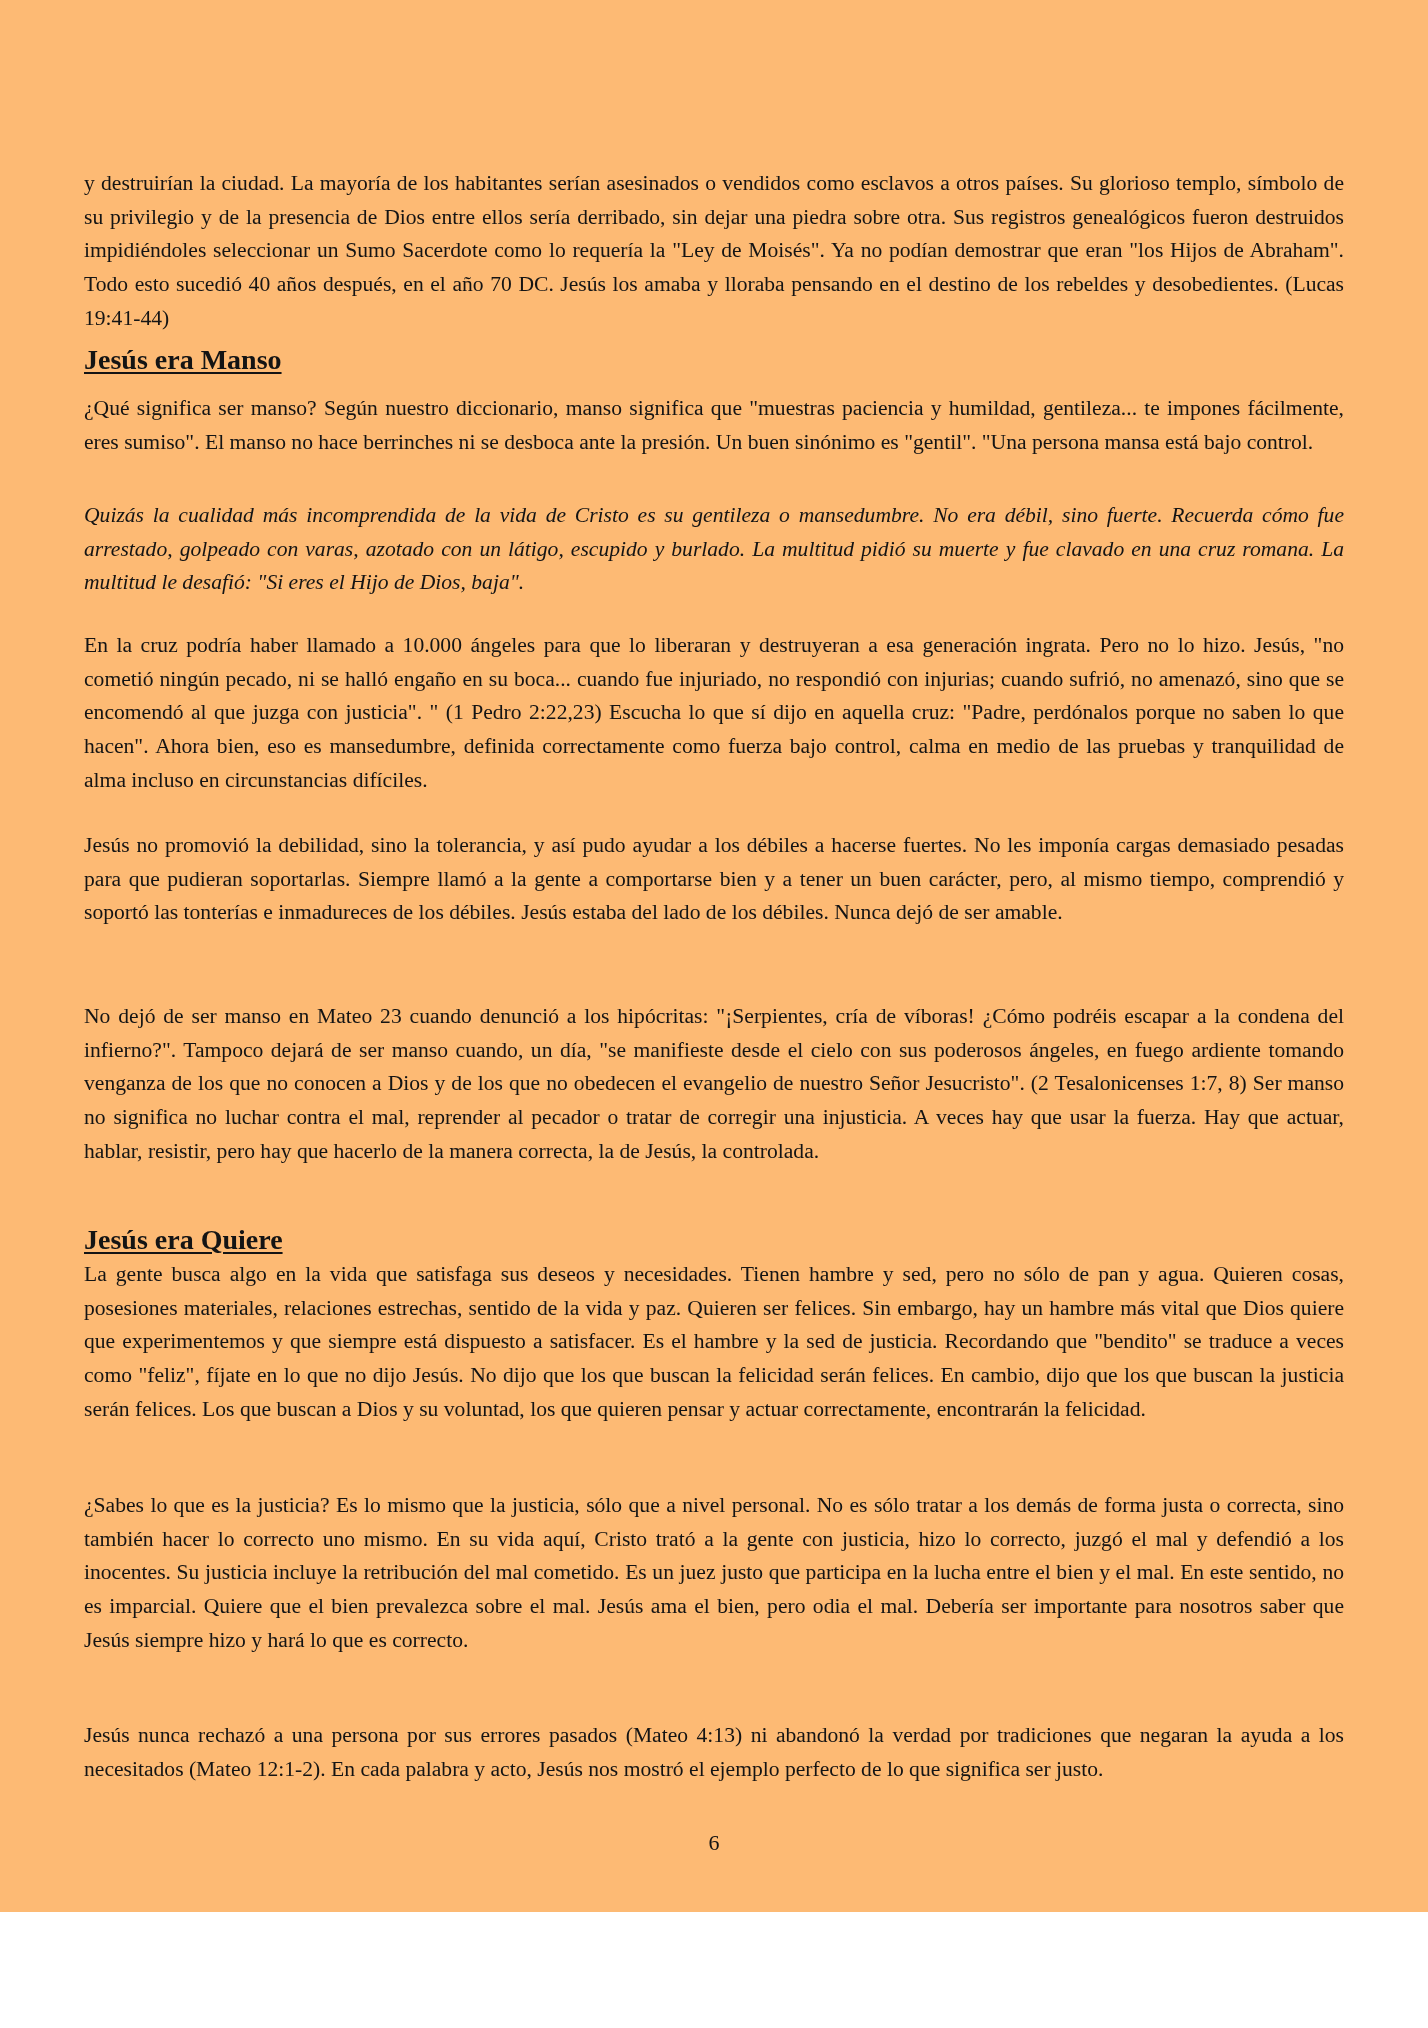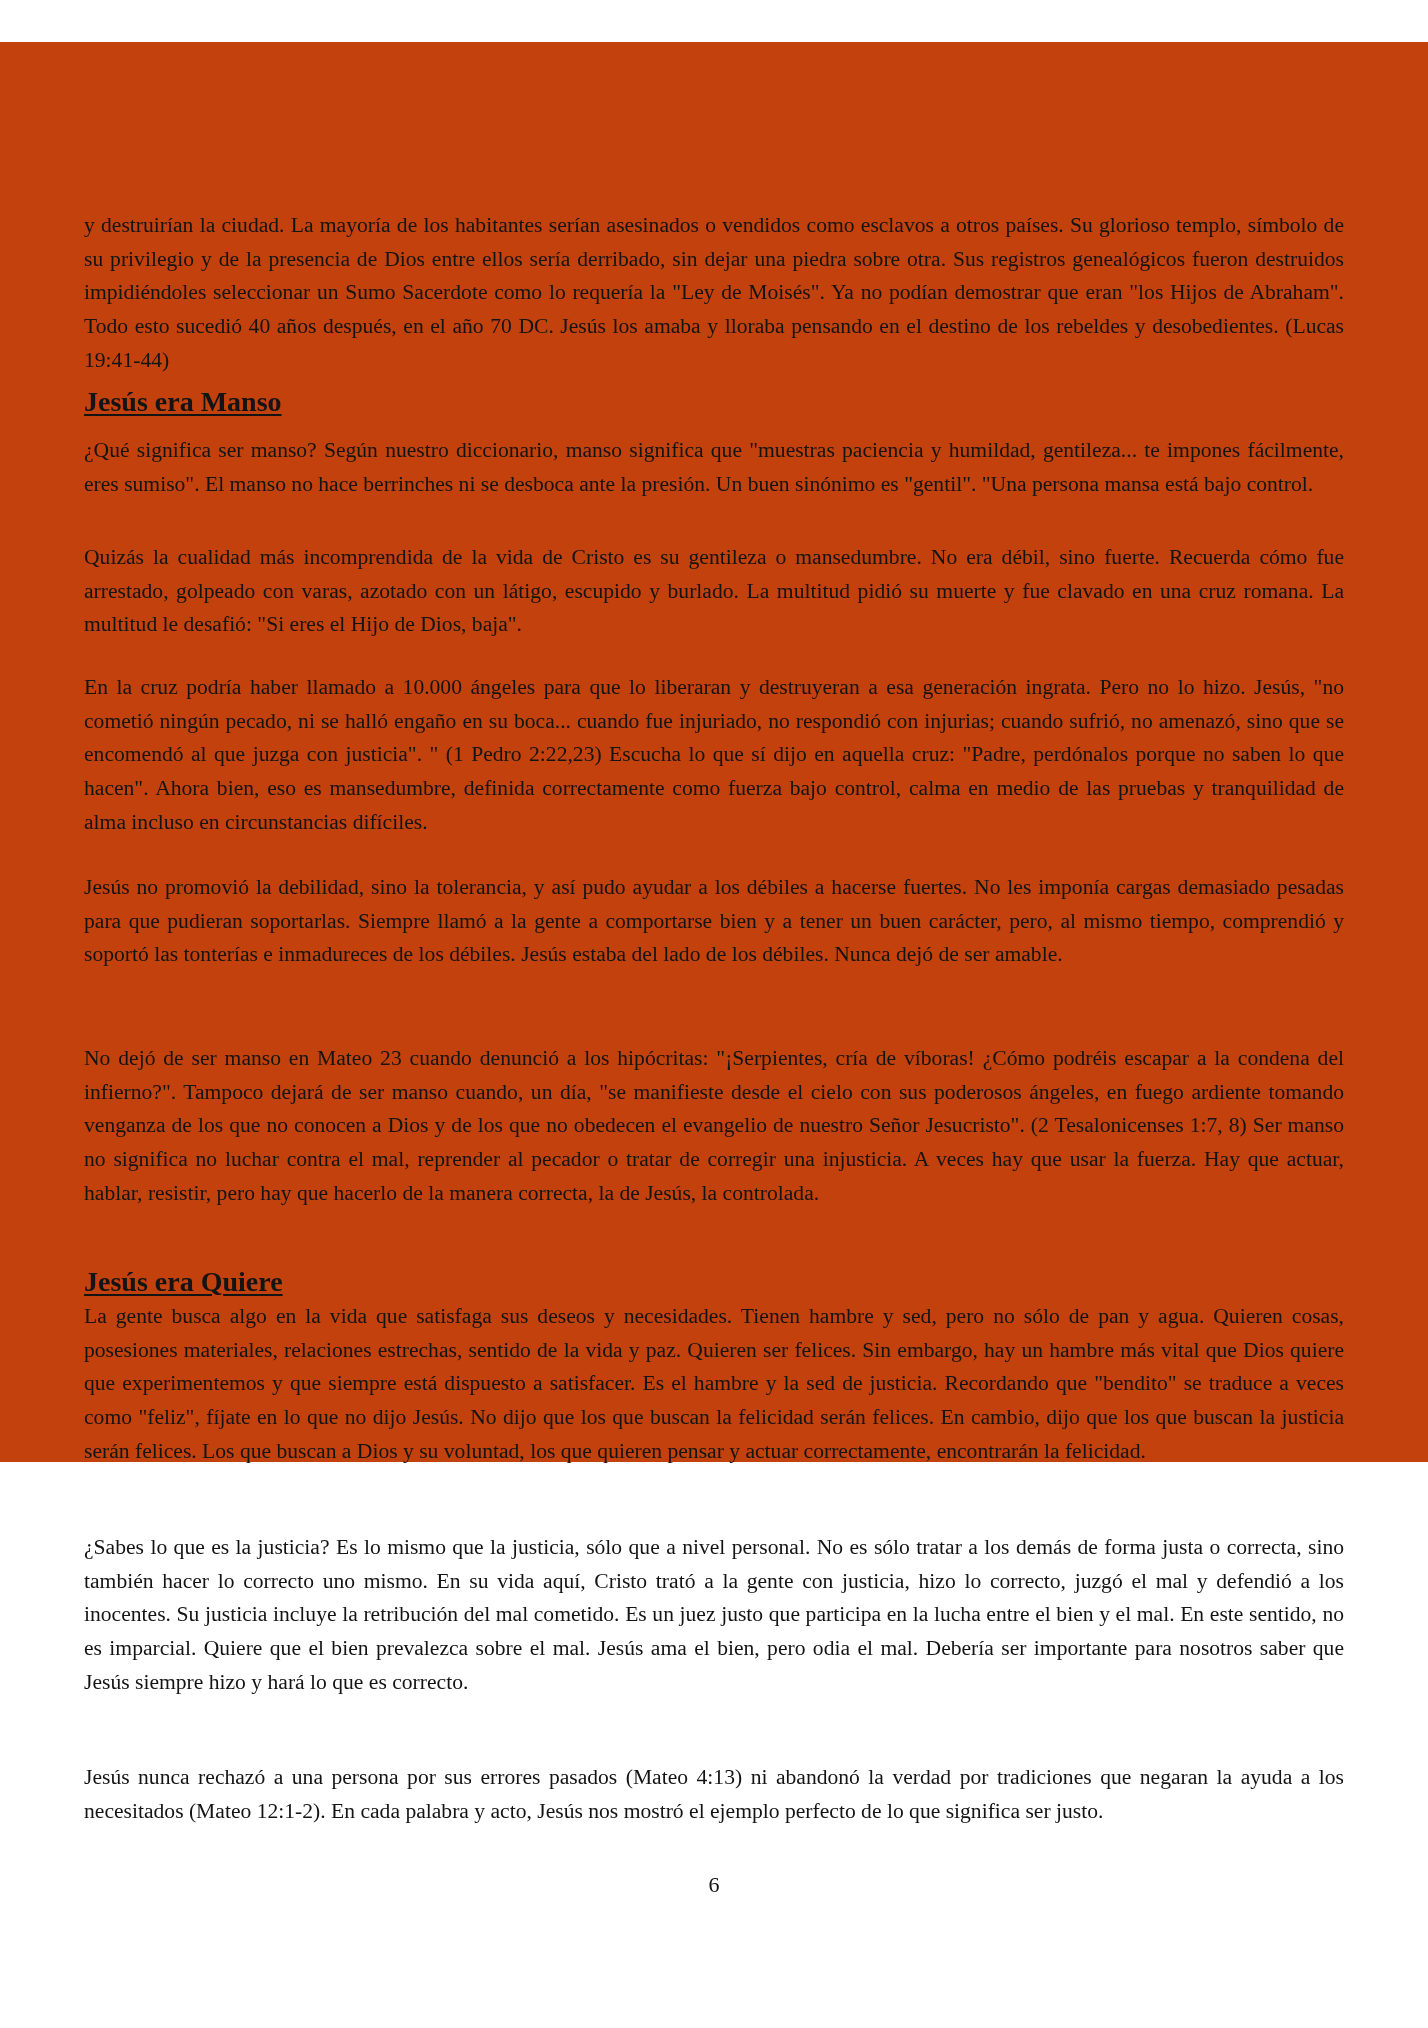--- a/index.html
+++ b/index.html
@@ -1,17 +1,17 @@
 <!DOCTYPE html>
 <html><head>
   <meta charset="utf-8">
   <style>
     html, body { margin: 0; padding: 0; background: #ffffff; }
     body { width: 1428px; height: 2028px; position: relative; overflow: hidden; }
-    .page { position: absolute; left: 0; top: 0; width: 1428px; height: 1420px; background: #c2410c; margin-top: 42px; }
+    .page { position: absolute; left: 0; top: 0; width: 1428px; height: 1912px; background: #fdba74; }
     .block {
       position: absolute; left: 84px; width: 1260px;
       font-family: "Liberation Serif", "DejaVu Serif", serif;
       font-size: 21.6px; line-height: 33.7px; color: #141414;
       text-align: justify; margin: 0;
     }
     .heading {
       position: absolute; left: 84px;
       font-family: "Liberation Serif", "DejaVu Serif", serif;
       font-size: 28px; line-height: 33.7px; font-weight: bold;
@@ -28,21 +28,21 @@
 <body>
 
 <div class="page">
 
   <p class="block" style="top:167px;">y destruirían la ciudad. La mayoría de los habitantes serían asesinados o vendidos como esclavos a otros países. Su glorioso templo, símbolo de su privilegio y de la presencia de Dios entre ellos sería derribado, sin dejar una piedra sobre otra. Sus registros genealógicos fueron destruidos impidiéndoles seleccionar un Sumo Sacerdote como lo requería la "Ley de Moisés". Ya no podían demostrar que eran "los Hijos de Abraham". Todo esto sucedió 40 años después, en el año 70 DC. Jesús los amaba y lloraba pensando en el destino de los rebeldes y desobedientes. (Lucas 19:41-44)</p>
 
   <h2 class="heading" style="top:343px;">Jesús era Manso</h2>
 
   <p class="block" style="top:392px;">¿Qué significa ser manso? Según nuestro diccionario, manso significa que "muestras paciencia y humildad, gentileza... te impones fácilmente, eres sumiso".  El manso no hace berrinches ni se desboca ante la presión. Un buen sinónimo es "gentil". "Una persona mansa está bajo control.</p>
 
-  <p class="block" style="top:499px;">Quizás la cualidad más incomprendida de la vida de Cristo es su gentileza o mansedumbre. No era débil, sino fuerte. Recuerda cómo fue arrestado, golpeado con varas, azotado con un látigo, escupido y burlado. La multitud pidió su muerte y fue clavado en una cruz romana.  La multitud le desafió: "Si eres el Hijo de Dios, baja".</p>
+  <p class="block" style="top:499px;font-style:italic;">Quizás la cualidad más incomprendida de la vida de Cristo es su gentileza o mansedumbre. No era débil, sino fuerte. Recuerda cómo fue arrestado, golpeado con varas, azotado con un látigo, escupido y burlado. La multitud pidió su muerte y fue clavado en una cruz romana.  La multitud le desafió: "Si eres el Hijo de Dios, baja".</p>
 
   <p class="block" style="top:629px;">En la cruz podría haber llamado a 10.000 ángeles para que lo liberaran y destruyeran a esa generación ingrata. Pero no lo hizo.  Jesús, "no cometió ningún pecado, ni se halló engaño en su boca... cuando fue injuriado, no respondió con injurias; cuando sufrió, no amenazó, sino que se encomendó al que juzga con justicia". " (1 Pedro 2:22,23) Escucha lo que sí dijo en aquella cruz: "Padre, perdónalos porque no saben lo que hacen". Ahora bien, eso es mansedumbre, definida correctamente como fuerza bajo control, calma en medio de las pruebas y tranquilidad de alma incluso en circunstancias difíciles.</p>
 
   <p class="block" style="top:829px;">Jesús no promovió la debilidad, sino la tolerancia, y así pudo ayudar a los débiles a hacerse fuertes. No les imponía cargas demasiado pesadas para que pudieran soportarlas. Siempre llamó a la gente a comportarse bien y a tener un buen carácter, pero, al mismo tiempo, comprendió y soportó las tonterías e inmadureces de los débiles. Jesús estaba del lado de los débiles. Nunca dejó de ser amable.</p>
 
   <p class="block" style="top:1000px;">No dejó de ser manso en Mateo 23 cuando denunció a los hipócritas: "¡Serpientes, cría de víboras! ¿Cómo podréis escapar a la condena del infierno?". Tampoco dejará de ser manso cuando, un día, "se manifieste desde el cielo con sus poderosos ángeles, en fuego ardiente tomando venganza de los que no conocen a Dios y de los que no obedecen el evangelio de nuestro Señor Jesucristo". (2 Tesalonicenses 1:7, 8) Ser manso no significa no luchar contra el mal, reprender al pecador o tratar de corregir una injusticia. A veces hay que usar la fuerza. Hay que actuar, hablar, resistir, pero hay que hacerlo de la manera correcta, la de Jesús, la controlada.</p>
 
   <h2 class="heading" style="top:1223px;">Jesús era Quiere</h2>
 
   <p class="block" style="top:1258px;">La gente busca algo en la vida que satisfaga sus deseos y necesidades. Tienen hambre y sed, pero no sólo de pan y agua. Quieren cosas, posesiones materiales, relaciones estrechas, sentido de la vida y paz. Quieren ser felices. Sin embargo, hay un hambre más vital que Dios quiere que experimentemos y que siempre está dispuesto a satisfacer. Es el hambre y la sed de justicia. Recordando que "bendito" se traduce a veces como "feliz", fíjate en lo que no dijo Jesús. No dijo que los que buscan la felicidad serán felices. En cambio, dijo que los que buscan la justicia serán felices. Los que buscan a Dios y su voluntad, los que quieren pensar y actuar correctamente, encontrarán la felicidad.</p>

